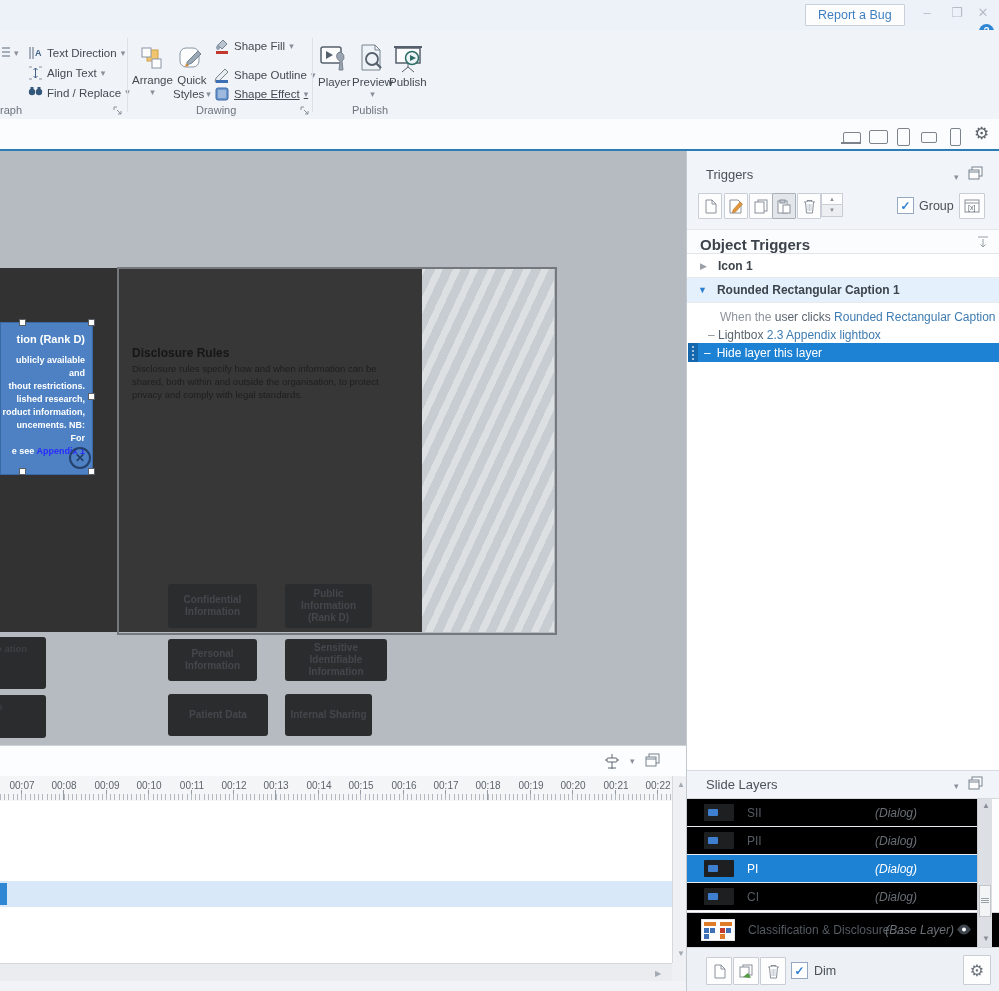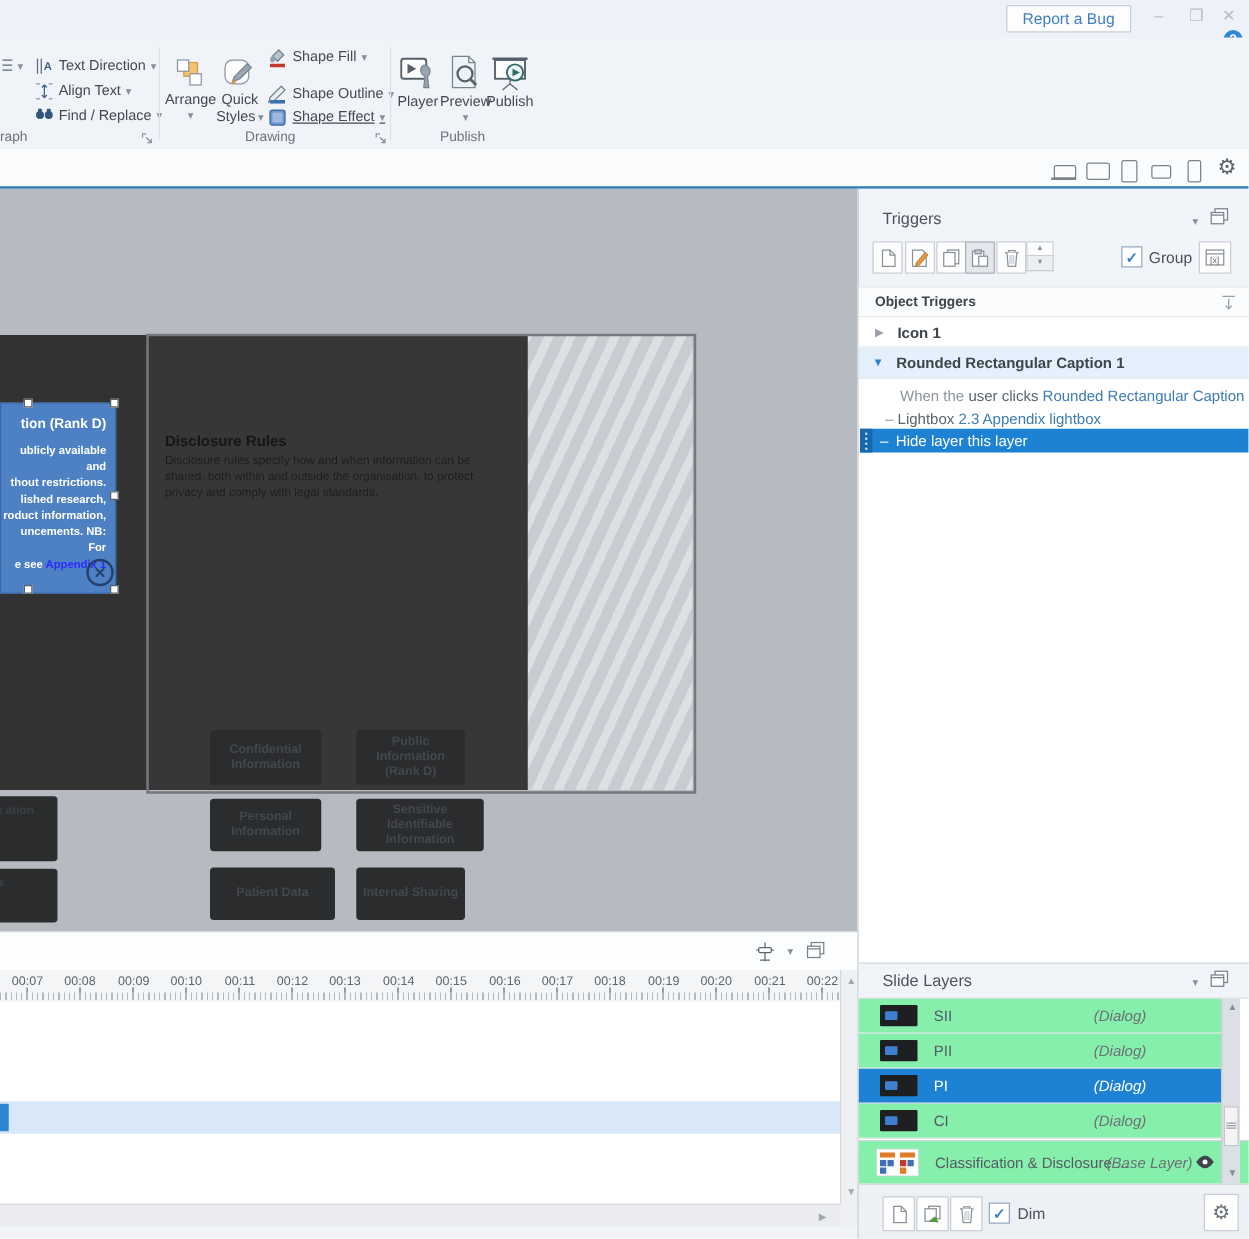--- a/index.html
+++ b/index.html
@@ -66,21 +66,21 @@
   .sect-header{left:0px;width:313px;height:25px;background:#fbfcfd;border-top:1px solid #e4e7eb;border-bottom:1px solid #e2e5ea;box-sizing:border-box;}
   .trig-row{position:absolute;left:0;width:313px;height:24px;background:#fff;border-bottom:1px solid #e8eaee;box-sizing:border-box;display:flex;align-items:center;}
   .trig-name{font-weight:bold;color:#3d444c;font-size:12px;}
   .tree-white{position:absolute;left:0;width:313px;background:#fff;}
   .whenline{position:absolute;font-size:12px;white-space:nowrap;}
   .w-pre{color:#8d939b;} .w-mid{color:#5a646e;} .w-link{color:#3e7cb1;}
   .sel-row{position:absolute;left:1px;width:311px;height:19px;background:#1e82d4;color:#fff;display:flex;align-items:center;font-size:12px;}
   .draghandle{width:10px;height:19px;background:#1668ad;display:flex;flex-direction:column;align-items:center;justify-content:center;gap:2px;margin-right:6px;}
   .dot{width:2px;height:2px;background:#cfe4f7;border-radius:50%;}
   
-  .layer-row{position:absolute;left:0;width:290px;height:28px;background:#86efac;border-bottom:1px solid #e8ebef;box-sizing:border-box;display:flex;align-items:center;}
+  .layer-row{position:absolute;left:0;width:290px;height:28px;background:#000000;border-bottom:1px solid #e8ebef;box-sizing:border-box;display:flex;align-items:center;}
   .layer-row.sel{background:#1e82d4;}
   .layer-name{font-size:12px;color:#555b63;margin-left:13px;}
   .layer-type{position:absolute;right:60px;font-size:12px;font-style:italic;color:#6b7077;}
   .sel .layer-name,.sel .layer-type{color:#fff;}
   .thumb{width:30px;height:17px;background:#1e1f21;border-radius:1px;margin-left:17px;position:relative;}
   .thumb .chip{position:absolute;left:4px;top:5px;width:10px;height:7px;background:#3f7fd0;border-radius:1px;}
   .ly-scroll{position:absolute;left:290px;width:14px;background:#dcdfe3;border-left:1px solid #c9cdd2;}
   .ly-thumbbar{position:absolute;left:1px;width:12px;background:#f2f4f6;border:1px solid #c2c6cb;box-sizing:border-box;}
   .grip{width:8px;height:1px;background:#9aa0a8;margin:1px auto;}
   svg{display:block;}
@@ -375,21 +375,21 @@
     <span class="abs" style="left:232px;top:48px;font-size:12.5px;color:#4a5158;">Group</span>
     <div class="toolbtn" style="left:272px;top:42px;width:24px;">
       <svg width="16" height="14" viewBox="0 0 16 14">
           <rect x="1" y="1" width="14" height="12" fill="#fff" stroke="#8a9099"></rect>
           <path d="M1 4h14" stroke="#8a9099"></path>
           <text x="4" y="11" font-size="7" fill="#5a646e">[x]</text>
         </svg>
     </div>
 
     <div class="abs sect-header" style="top:78px;">
-      <span class="abs" style="left:13px;top:6px;font-weight:bold;font-size:11px;color:#3c434b;">Object Triggers</span>
+      <span class="abs" style="left:13px;top:6px;font-weight:bold;font-size:15px;color:#3c434b;">Object Triggers</span>
       <svg class="abs" style="left:290px;top:6px;" width="12" height="13" viewBox="0 0 12 13">
           <path d="M1 1h10" stroke="#9aa0a8"></path>
           <path d="M6 3v8M3.5 8.5L6 11l2.5-2.5" stroke="#9aa0a8" fill="none"></path>
         </svg>
     </div>
 
     <div class="tree-white" style="top:103px;height:667px;"></div>
     <div class="trig-row" style="top:103px;">
       <span style="margin-left:13px;color:#9aa0a8;font-size:9px;">▶</span>
       <span class="trig-name" style="margin-left:11px;">Icon 1</span>

